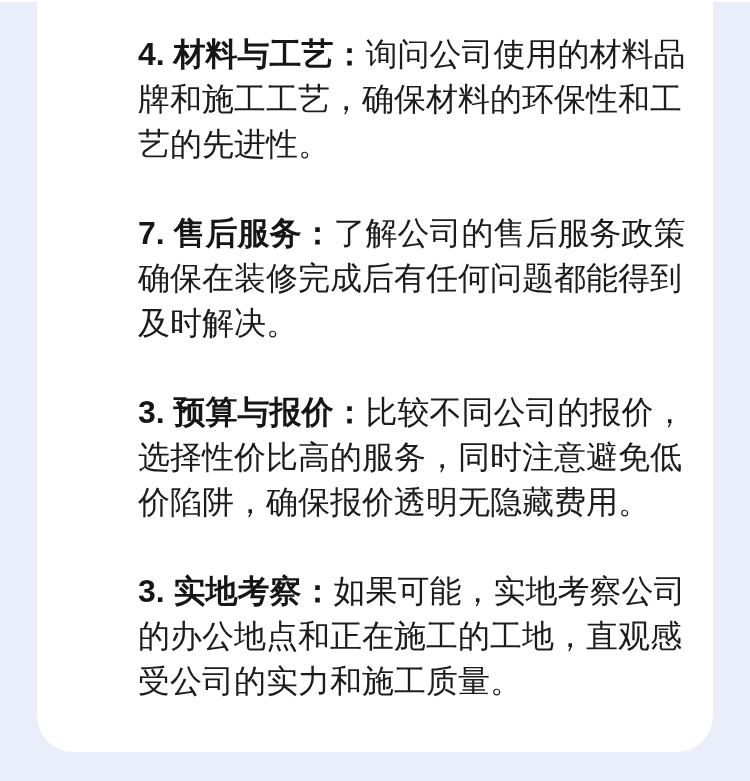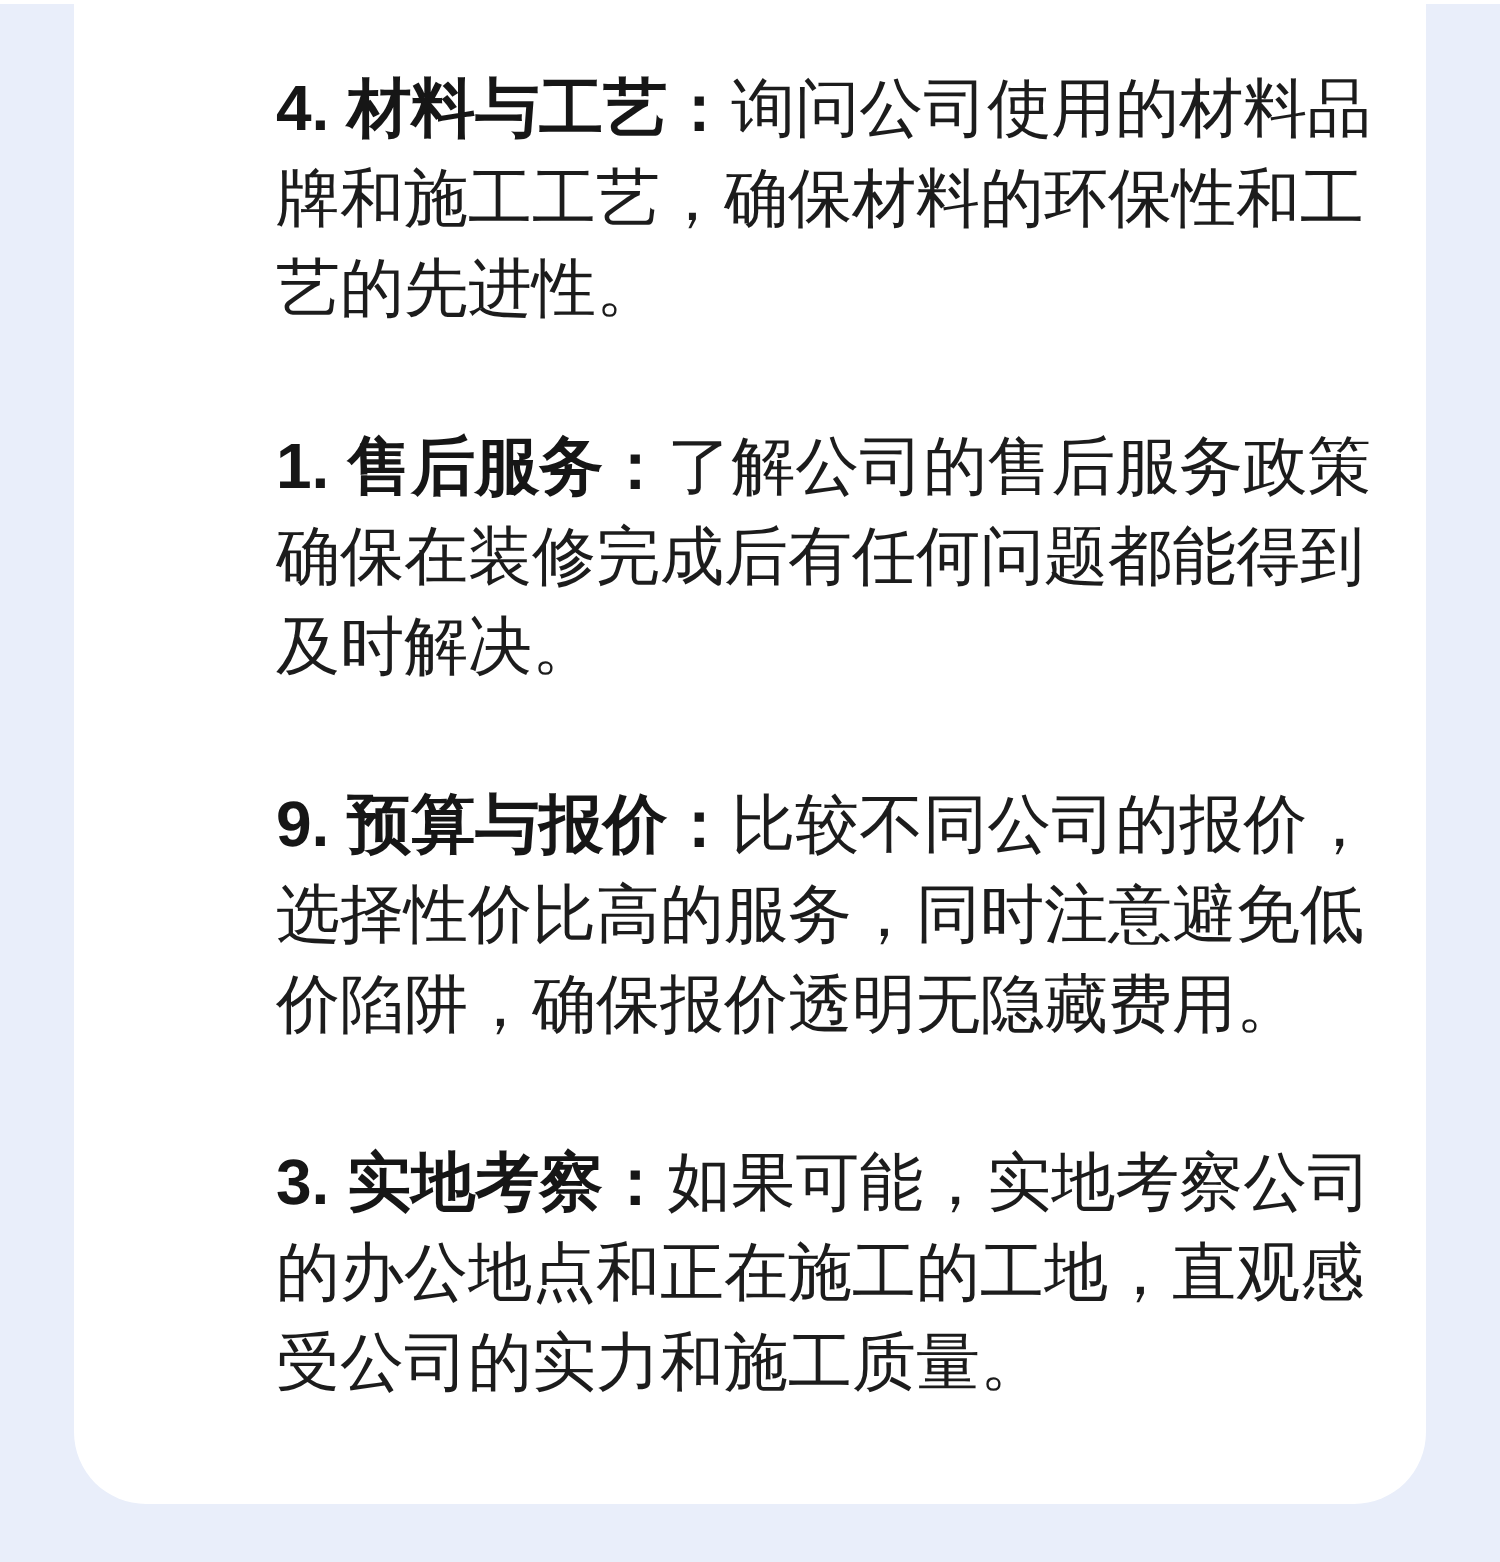--- a/index.html
+++ b/index.html
@@ -56,21 +56,21 @@
 </head>
 <body>
 
 <div class="stage">
   <div class="top-line"></div>
   <div class="card">
     <div class="content">
 
       <p class="tip"><span class="tip-label">4. 材料与工艺：</span><span>询问公司使用的材料品牌和施工工艺，确保材料的环保性和工艺的先进性。</span></p>
 
-      <p class="tip"><span class="tip-label">1. 售后服务：</span><span>了解公司的售后服务政策确保在装修完成后有任何问题都能得到及时解决。</span></p>
+      <p class="tip"><span class="tip-label">7. 售后服务：</span><span>了解公司的售后服务政策确保在装修完成后有任何问题都能得到及时解决。</span></p>
 
-      <p class="tip"><span class="tip-label">9. 预算与报价：</span><span>比较不同公司的报价，选择性价比高的服务，同时注意避免低价陷阱，确保报价透明无隐藏费用。</span></p>
+      <p class="tip"><span class="tip-label">3. 预算与报价：</span><span>比较不同公司的报价，选择性价比高的服务，同时注意避免低价陷阱，确保报价透明无隐藏费用。</span></p>
 
       <p class="tip"><span class="tip-label">3. 实地考察：</span><span>如果可能，实地考察公司的办公地点和正在施工的工地，直观感受公司的实力和施工质量。</span></p>
 
     </div>
   </div>
 </div>
 
 </body></html>

